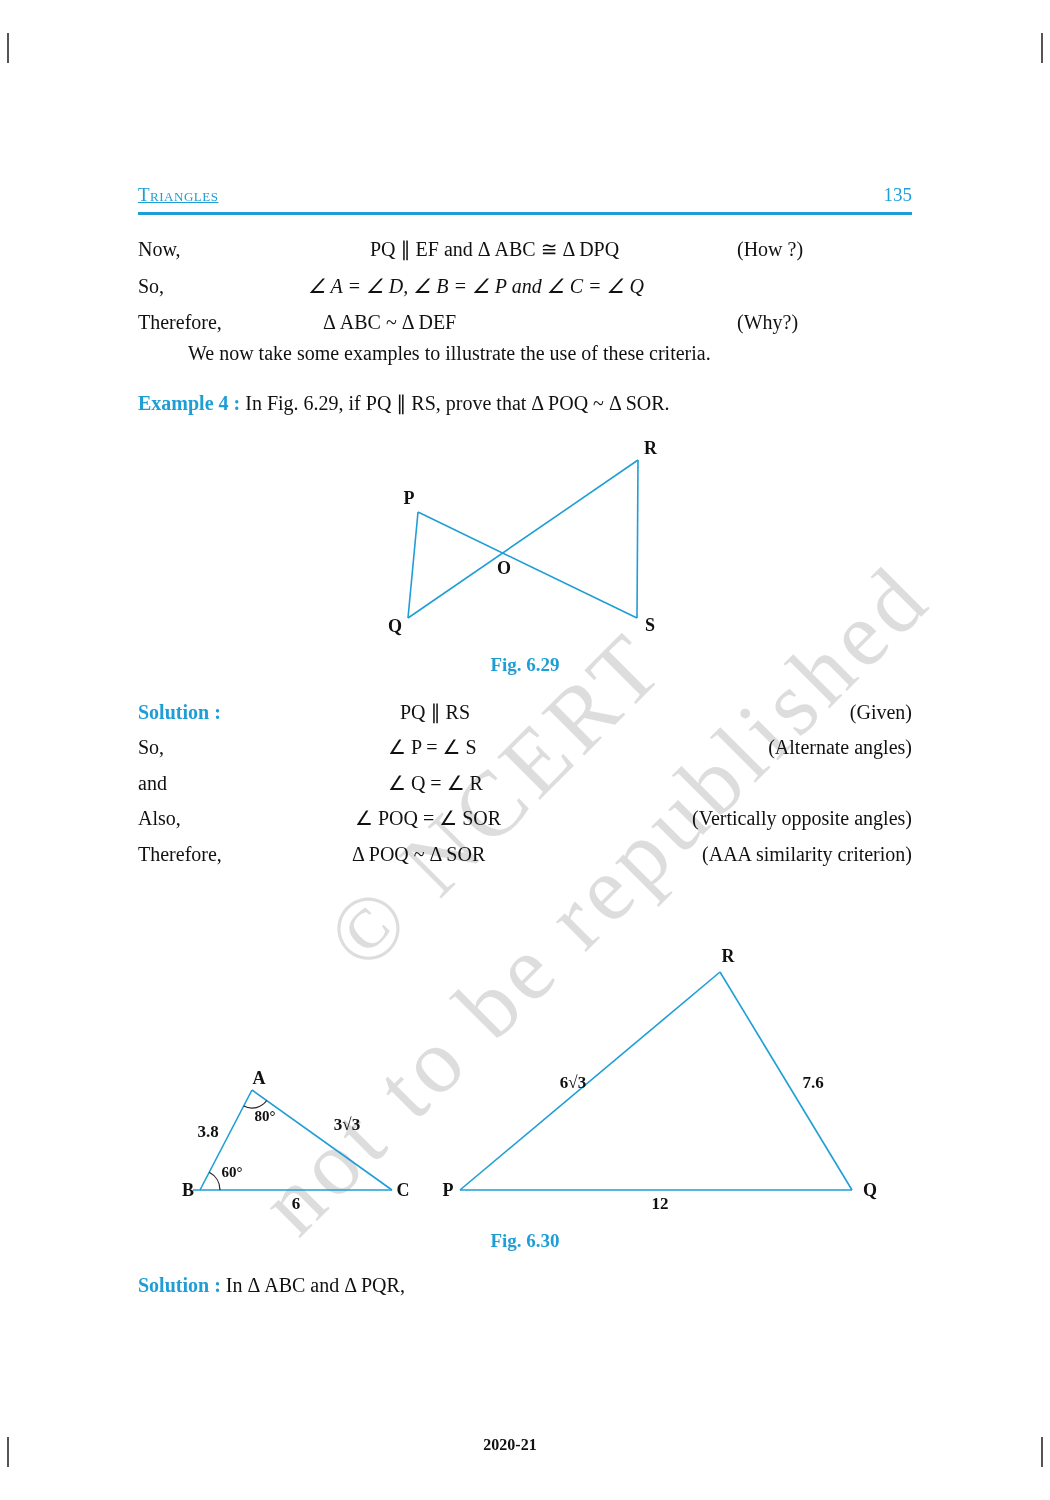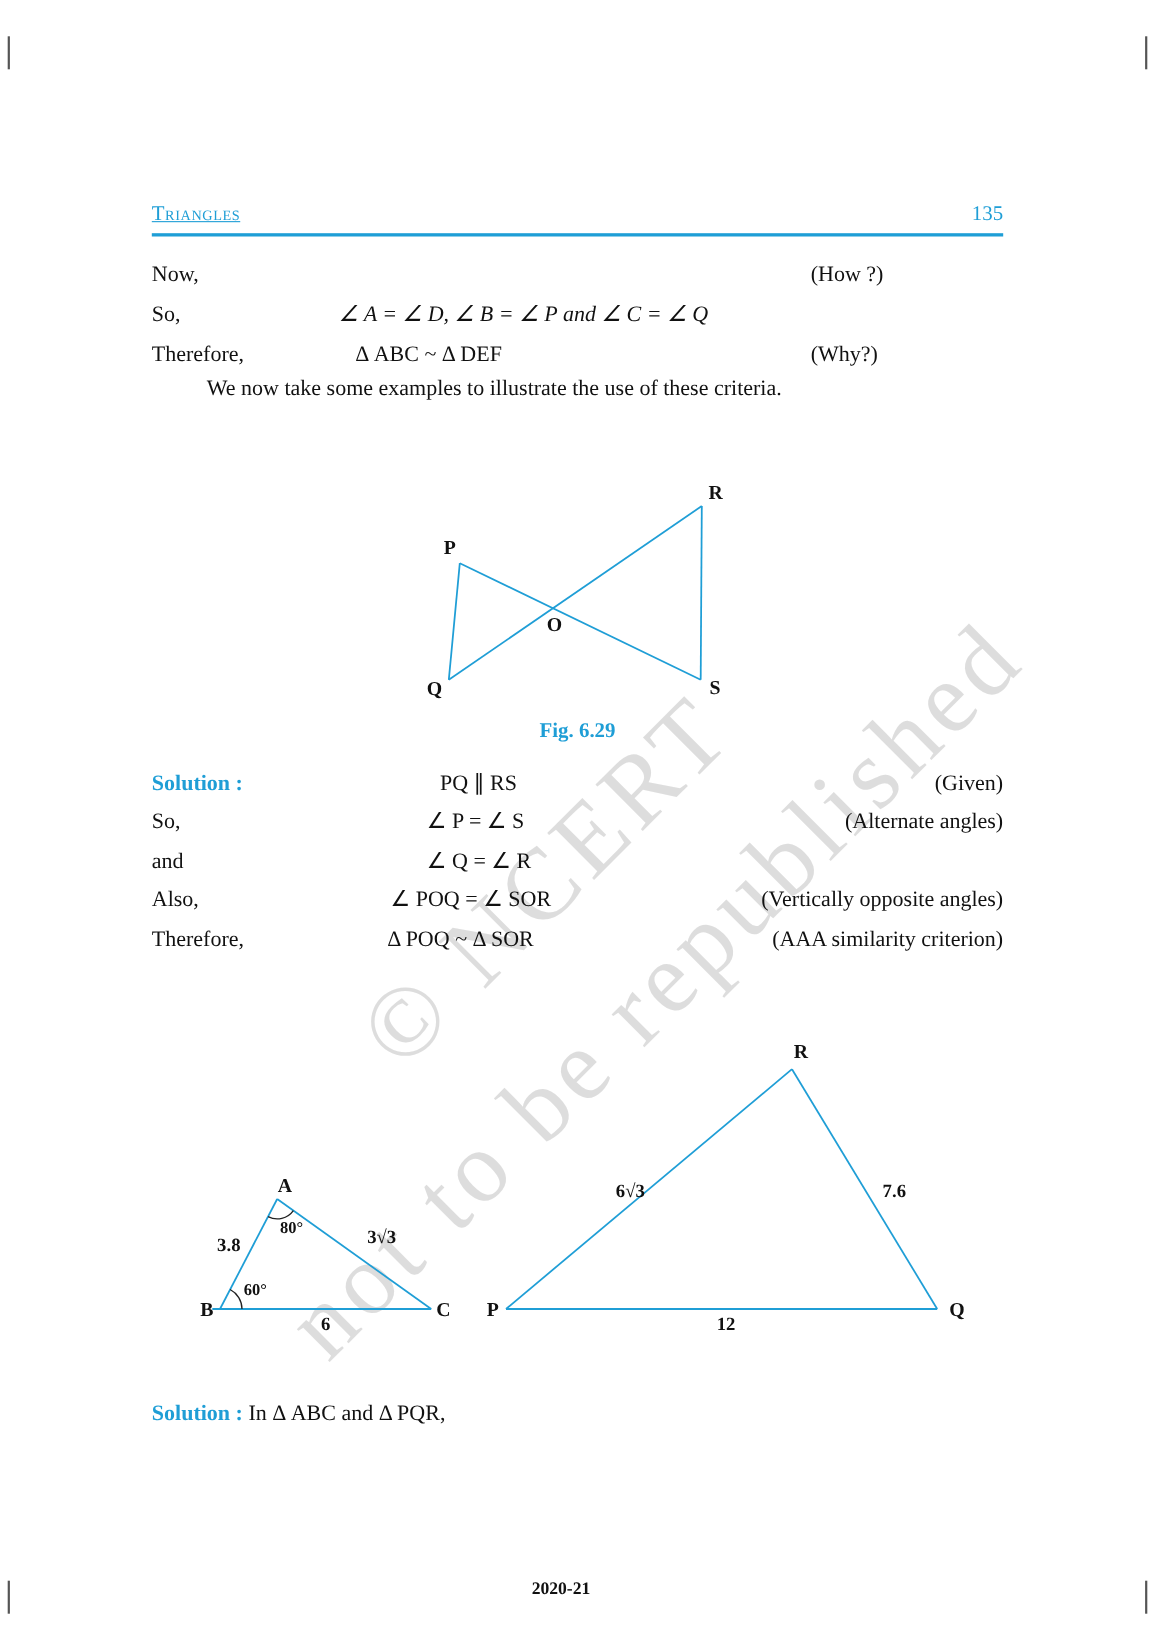--- a/index.html
+++ b/index.html
@@ -93,34 +93,39 @@
   <div class="cropmark" style="left:1041px; top:1437px;"></div>
 
   <div class="header">
     <span class="htitle">Triangles</span>
     <span class="hnum">135</span>
   </div>
   <div class="hrule"></div>
 
   <div class="mrow" style="top:236px;">
     <span class="lbl">Now,</span>
+    <span class="expr" style="margin-left:62px;">PQ ∥ EF and Δ ABC ≅ Δ DPQ</span>
     <span class="note-fixed">(How ?)</span>
   </div>
   <div class="mrow" style="top:273px;">
     <span class="lbl">So,</span>
     <span class="expr" style="margin-left:0px;font-style:italic;">∠ A = ∠ D, ∠ B = ∠ P and ∠ C = ∠ Q</span>
   </div>
   <div class="mrow" style="top:309px;">
     <span class="lbl">Therefore,</span>
     <span class="expr" style="margin-left:15px;">Δ ABC ~ Δ DEF</span>
     <span class="note-fixed">(Why?)</span>
   </div>
 
   <div class="para" style="top:342px;">We now take some examples to illustrate the use of these criteria.</div>
 
+  <div class="exline" style="top:391px;">
+    <span class="accent-bold">Example 4 :</span>
+    <span>In Fig. 6.29, if PQ ∥ RS, prove that Δ POQ ~ Δ SOR.</span>
+  </div>
 
   <svg class="figsvg" style="left:345px; top:438px;" width="320" height="200" viewBox="0 0 320 200">
     <line class="tri-line" x1="73" y1="74" x2="63" y2="180"></line>
     <line class="tri-line" x1="293" y1="22" x2="292" y2="180"></line>
     <line class="tri-line" x1="73" y1="74" x2="292" y2="180"></line>
     <line class="tri-line" x1="63" y1="180" x2="293" y2="22"></line>
     <text class="vlabel" x="64" y="66" text-anchor="middle">P</text>
     <text class="vlabel" x="50" y="194" text-anchor="middle">Q</text>
     <text class="vlabel" x="299" y="16" text-anchor="start">R</text>
     <text class="vlabel" x="300" y="193" text-anchor="start">S</text>
@@ -175,20 +180,21 @@
     <line class="tri-line" x1="545" y1="27" x2="677" y2="245"></line>
     <line class="tri-line" x1="285" y1="245" x2="677" y2="245"></line>
     <text class="vlabel" x="553" y="17" text-anchor="middle">R</text>
     <text class="vlabel" x="273" y="251" text-anchor="middle">P</text>
     <text class="vlabel" x="695" y="251" text-anchor="middle">Q</text>
     <text class="slabel" x="398" y="143" text-anchor="middle">6√3</text>
     <text class="slabel" x="638" y="143" text-anchor="middle">7.6</text>
     <text class="slabel" x="485" y="264" text-anchor="middle">12</text>
   </svg>
 
+  <div class="figcap" style="top:1230px;">Fig. 6.30</div>
 
   <div class="exline" style="top:1274px;">
     <span class="accent-bold">Solution :</span>
     <span>In Δ ABC and Δ PQR,</span>
   </div>
 
   <div class="footer">2020-21</div>
 
 </div>
 

